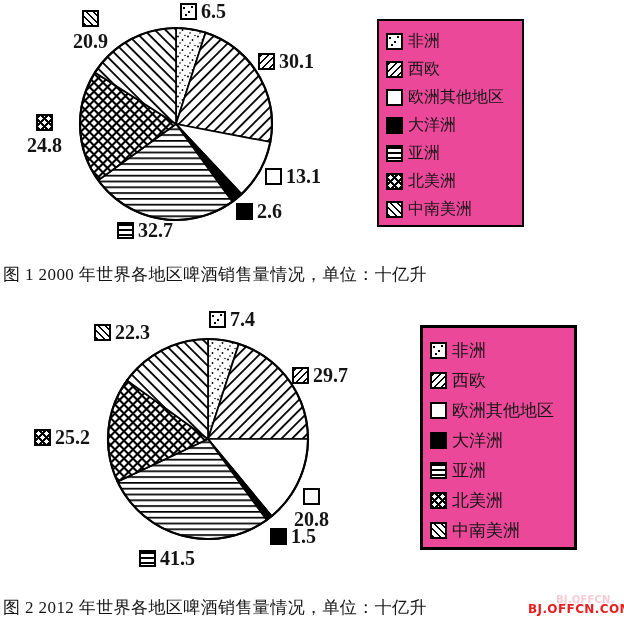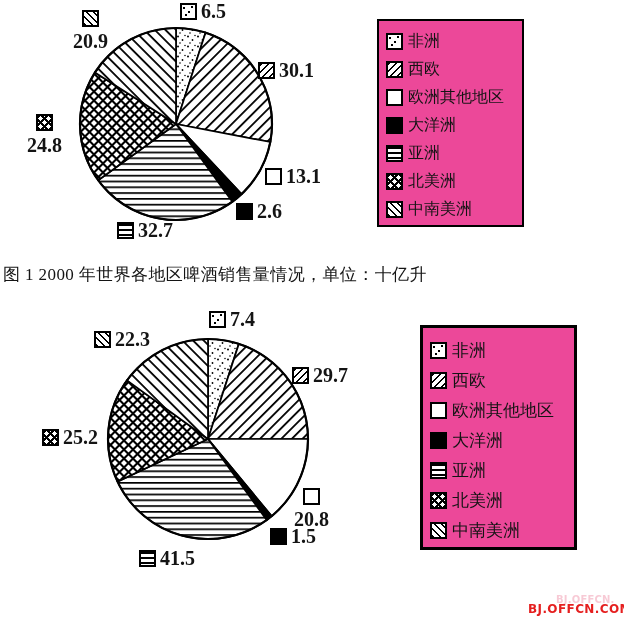--- a/index.html
+++ b/index.html
@@ -106,21 +106,21 @@
       <path d="M100,100 L156.35,177.72 A96,96 0 0 1 22.21,156.26 Z" fill="url(#pat-horiz)" stroke="#000" stroke-width="1.7"></path>
       <path d="M100,100 L22.21,156.26 A96,96 0 0 1 18.97,48.51 Z" fill="url(#pat-cross)" stroke="#000" stroke-width="1.7"></path>
       <path d="M100,100 L18.97,48.51 A96,96 0 0 1 100.00,4.00 Z" fill="url(#pat-diag-down)" stroke="#000" stroke-width="1.7"></path>
       <circle cx="100" cy="100" r="96" fill="none" stroke="#000" stroke-width="2.2"></circle>
     </svg>
   <div id="labels1">
       <div class="plabel" style="left: 180px; top: 1px;">
         <span class="sw dots"></span>
         <span class="pv">6.5</span>
       </div>
-      <div class="plabel" style="left: 258px; top: 51px; margin-top: 9px;">
+      <div class="plabel" style="left: 258px; top: 51px;">
         <span class="sw diag-up"></span>
         <span class="pv">30.1</span>
       </div>
       <div class="plabel" style="left: 265px; top: 166px;">
         <span class="sw plain"></span>
         <span class="pv">13.1</span>
       </div>
       <div class="plabel" style="left: 236px; top: 201px;">
         <span class="sw solid"></span>
         <span class="pv">2.6</span>
@@ -196,25 +196,25 @@
         <span class="pv">20.8</span>
       </div>
       <div class="plabel" style="left: 270px; top: 526px;">
         <span class="sw solid"></span>
         <span class="pv">1.5</span>
       </div>
       <div class="plabel" style="left: 139px; top: 548px;">
         <span class="sw horizontal"></span>
         <span class="pv">41.5</span>
       </div>
-      <div class="plabel" style="left: 42px; top: 427px;">
+      <div class="plabel" style="left: 34px; top: 427px;">
         <span class="sw crosshatch"></span>
         <span class="pv">25.2</span>
       </div>
-      <div class="plabel" style="left: 94px; top: 322px; margin-top: 7px;">
+      <div class="plabel" style="left: 94px; top: 322px;">
         <span class="sw diag-down"></span>
         <span class="pv">22.3</span>
       </div>
     </div>
 
   <div class="legendbox" id="legend2">
       <div class="lrow">
         <span class="sw dots"></span>
         <span class="ltext">非洲</span>
       </div>
@@ -237,16 +237,17 @@
       <div class="lrow">
         <span class="sw crosshatch"></span>
         <span class="ltext">北美洲</span>
       </div>
       <div class="lrow">
         <span class="sw diag-down"></span>
         <span class="ltext">中南美洲</span>
       </div>
     </div>
 
+  <div class="caption" id="caption2">图 2 2012 年世界各地区啤酒销售量情况，单位：十亿升</div>
 
   <div class="wm-ghost">BJ.OFFCN.COM</div>
   <div class="wm">BJ.OFFCN.COM</div>
 </div>
 
 </body></html>

